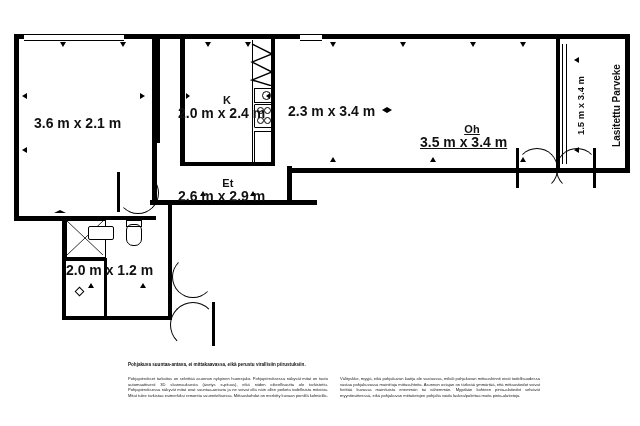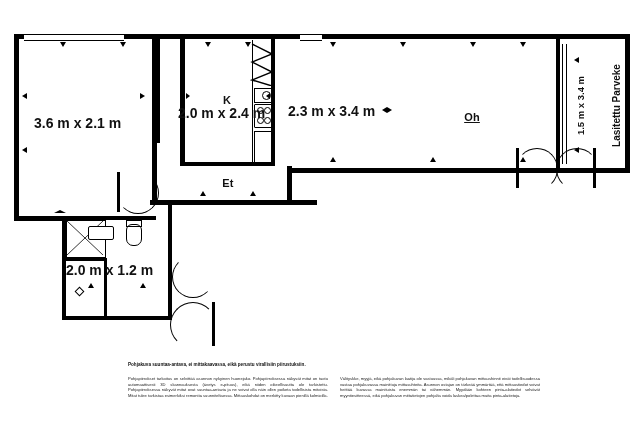--- a/index.html
+++ b/index.html
@@ -169,26 +169,28 @@
 
   <div class="room" style="left:178px;top:93px;width:98px;">
     <div class="rname">K</div>
     <div class="rdim">2.0 m x 2.4 m</div>
   </div>
 
   <div class="room" style="left:288px;top:105px;width:100px;">
     <div class="rdim">2.3 m x 3.4 m</div>
   </div>
 
-  <div class="room" style="left:420px;top:110px;width:104px;text-decoration:underline;">
+  <div class="room" style="left:420px;top:122px;width:104px;text-decoration:underline;">
     <div class="rname">Oh</div>
+    <div class="rdim">3.5 m x 3.4 m</div>
   </div>
 
   <div class="room" style="left:178px;top:176px;width:100px;">
     <div class="rname">Et</div>
+    <div class="rdim">2.6 m x 2.9 m</div>
   </div>
 
   <div class="room" style="left:66px;top:264px;width:104px;">
     <div class="rdim">2.0 m x 1.2 m</div>
   </div>
 
   <div class="vert-label" style="left:520px;top:100px;width:120px;transform:rotate(-90deg);">
     <div style="font-size:9.5px;font-weight:bold;text-align:center;">1.5 m x 3.4 m</div>
   </div>
   <div class="vert-label" style="left:551px;top:100px;width:130px;transform:rotate(-90deg);">

